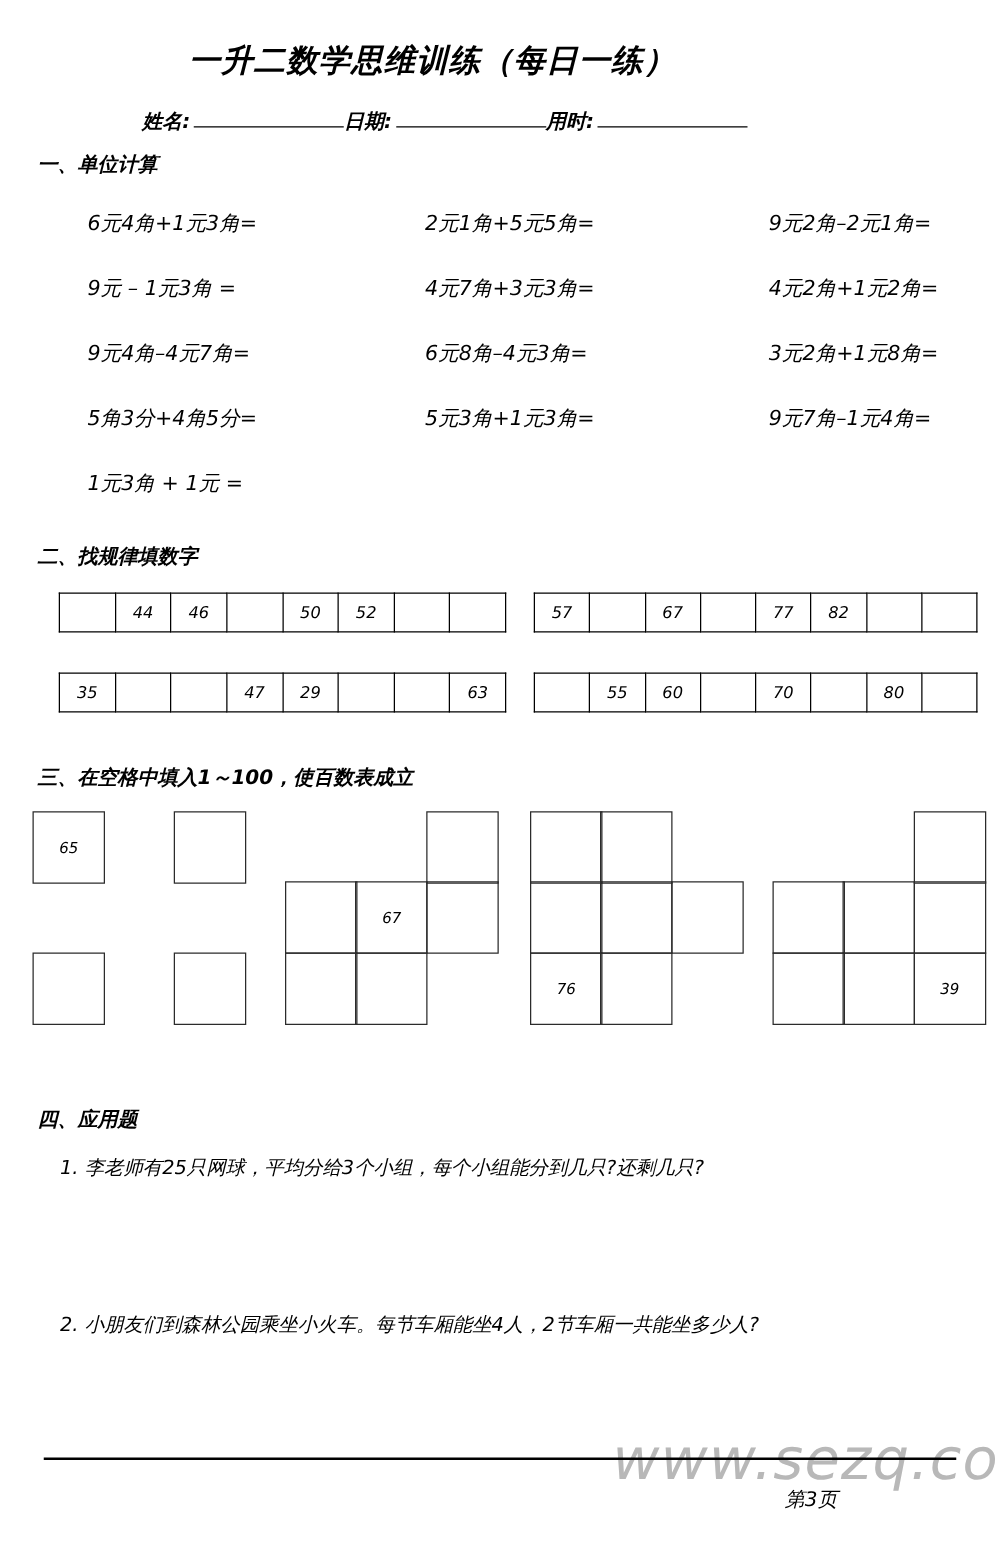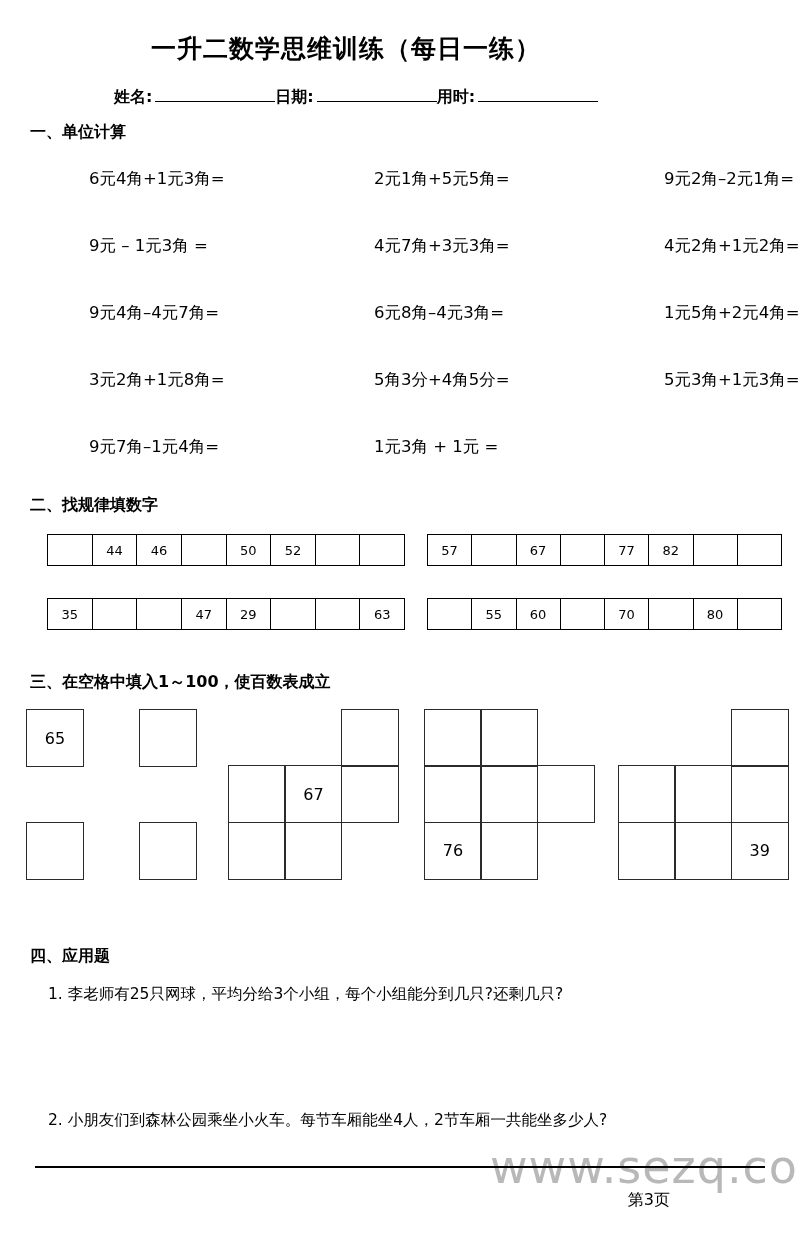--- a/index.html
+++ b/index.html
@@ -14,20 +14,21 @@
     font-family: "DejaVu Sans", "Liberation Sans", sans-serif;
     color: #000000;
     overflow: hidden;
   }
 
   .page {
     position: relative;
     width: 692px;
     height: 1233px;
     box-sizing: border-box;
+    font-style: italic;
   }
 
   
   .title {
     text-align: center;
     font-size: 25px;
     font-weight: bold;
     letter-spacing: 1px;
     margin: 0;
     padding-top: 32px;
@@ -61,26 +62,25 @@
   .sec-head {
     font-size: 16px;
     font-weight: bold;
     margin-left: 30px;
   }
   #sec1-head { margin-top: 14px; }
 
   
   .calc-grid {
     margin-top: 10px;
-    margin-left: 89px;
+    margin-left: 70px;
     width: 690px;
     display: grid;
     grid-template-columns: 270px 275px 1fr;
     row-gap: 0px;
-    gap: 15px;
   }
   .calc-cell {
     font-size: 16.5px;
     height: 52px;
     line-height: 52px;
     white-space: nowrap;
   }
 
   
   #sec2-head { margin-top: 22px; }
@@ -130,21 +130,21 @@
   .puzzle.p2 { margin-left: 40px; width: 168px; }
   .puzzle.p3 { margin-left: 28px; width: 170px; }
   .puzzle.p4 { margin-left: 24px; width: 172px; }
 
   .pcell {
     position: absolute;
     width: 58px;
     height: 58px;
     border: 1.6px solid #2b2b2b;
     box-sizing: border-box;
-    font-size: 16px;
+    font-size: 12px;
     display: flex;
     align-items: center;
     justify-content: center;
   }
   .pcell.blank { }
 
   
   #sec4-head { margin-top: 57px; }
   .problem {
     font-size: 15.5px;
@@ -209,21 +209,20 @@
 
   <div class="calc-grid" id="calc-grid">
       <div class="calc-cell">6元4角+1元3角=</div>
       <div class="calc-cell">2元1角+5元5角=</div>
       <div class="calc-cell">9元2角–2元1角=</div>
       <div class="calc-cell">9元 – 1元3角 =</div>
       <div class="calc-cell">4元7角+3元3角=</div>
       <div class="calc-cell">4元2角+1元2角=</div>
       <div class="calc-cell">9元4角–4元7角=</div>
       <div class="calc-cell">6元8角–4元3角=</div>
-      <div class="calc-cell">1元5角+2元4角=</div>
       <div class="calc-cell">3元2角+1元8角=</div>
       <div class="calc-cell">5角3分+4角5分=</div>
       <div class="calc-cell">5元3角+1元3角=</div>
       <div class="calc-cell">9元7角–1元4角=</div>
       <div class="calc-cell">1元3角 + 1元 =</div>
     </div>
 
   <div class="sec-head" id="sec2-head">二、找规律填数字</div>
 
   <div class="seq-wrap">

